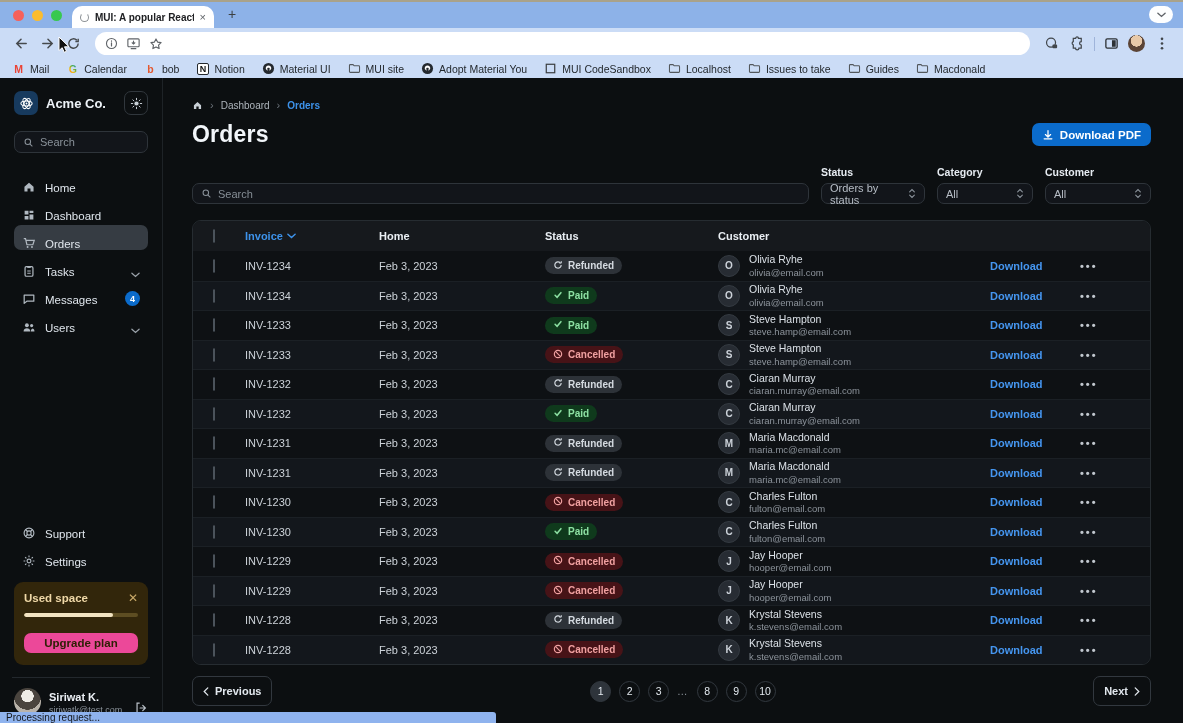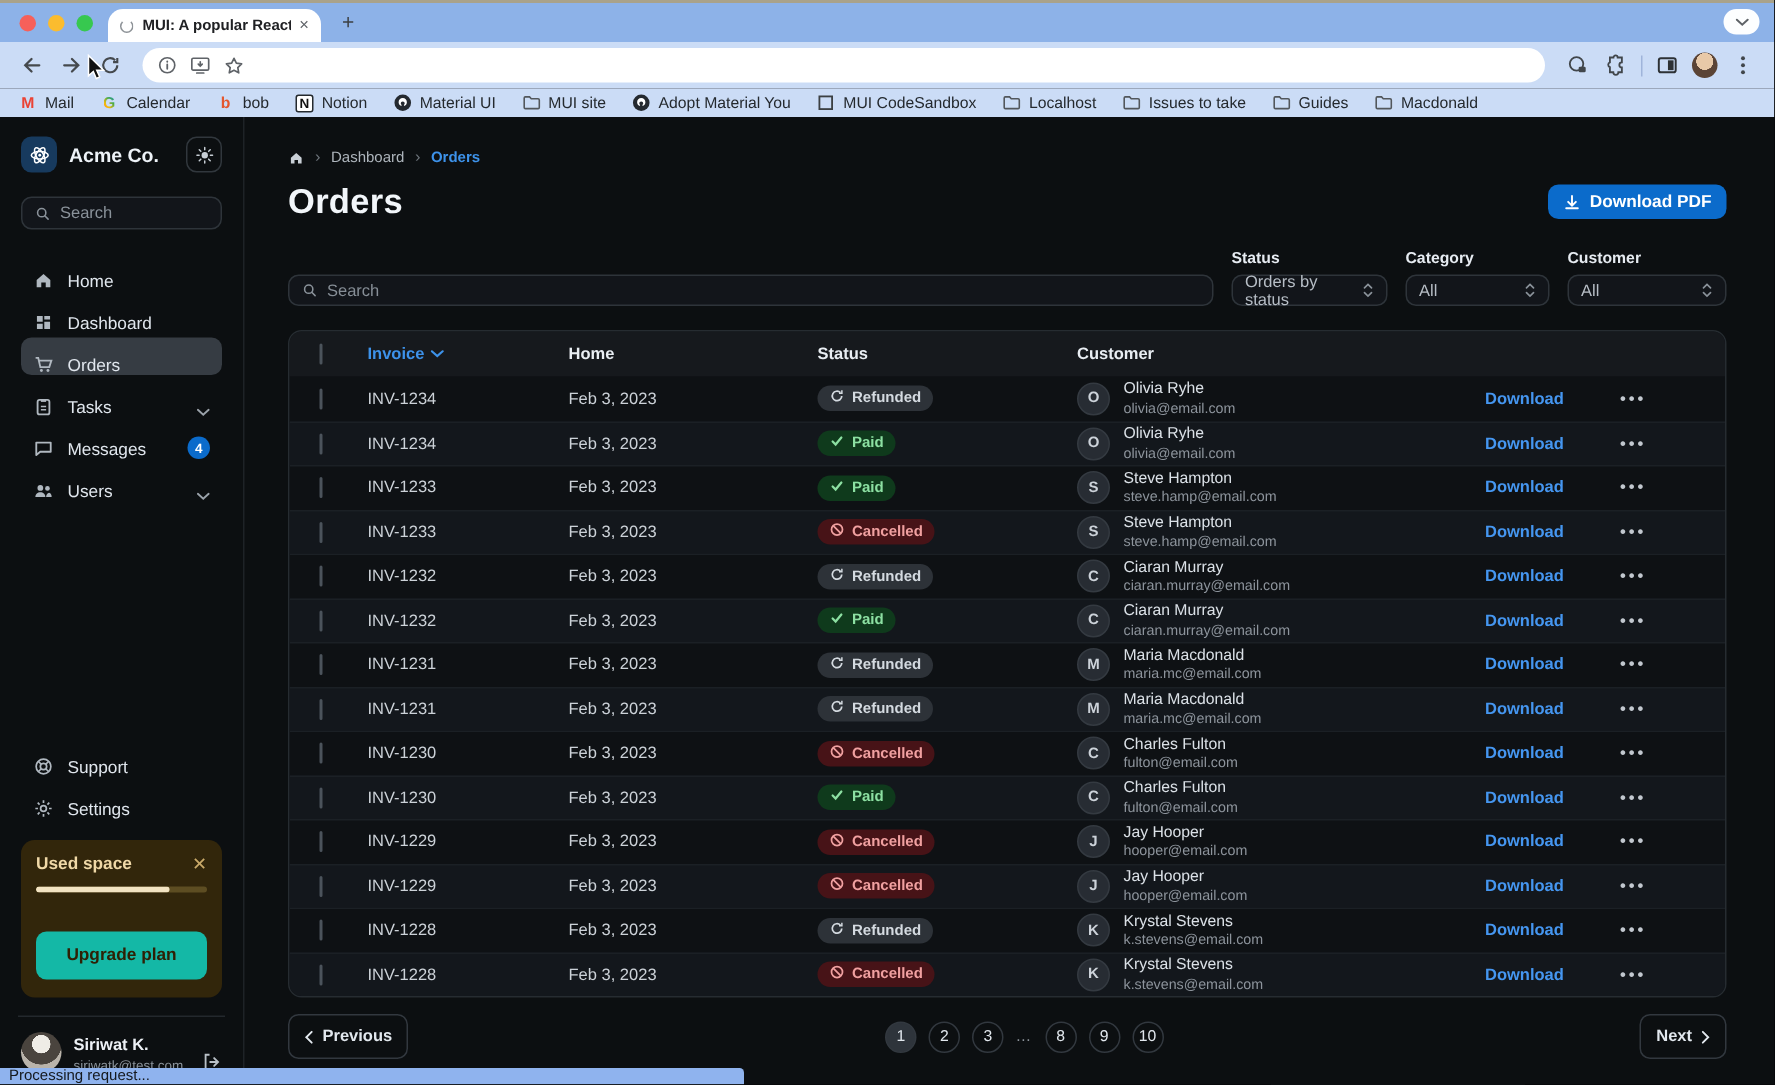--- a/index.html
+++ b/index.html
@@ -55,21 +55,21 @@
   .chev{color:#9aa2aa;display:flex}
   .chev svg{width:9px;height:6px}
   .side-spacer{flex:1}
   .usedcard{margin-top:14px;background:#32260b;border-radius:9px;padding:10px 10px 12px}
   .uc-head{display:flex;align-items:center;justify-content:space-between}
   .uc-title{font-size:11.5px;font-weight:700;color:#efd8a7}
   .uc-close{color:#c9a969;font-size:12px;line-height:1}
   .uc-body{margin-top:7px;font-size:10px;line-height:1.45;color:#cfb077}
   .uc-bar{margin-top:9px;height:4px;border-radius:2px;background:#5d4d22;overflow:hidden}
   .uc-fill{height:100%;background:#f2e3c2;border-radius:2px}
-  .uc-btn{margin-top:26px;height:32px;width:100%;border:none;border-radius:7px;background:#14b8a6;color:#2f2005;font-weight:700;font-size:11.5px;font-family:inherit}
+  .uc-btn{margin-top:16px;height:20px;width:100%;border:none;border-radius:7px;background:#ec4899;color:#2f2005;font-weight:700;font-size:11.5px;font-family:inherit}
   .side-divider{height:1px;background:#23282d;margin:12px -2px 0}
   .user{display:flex;align-items:flex-end;gap:8px;margin-top:10px}
   .user-avatar{width:27px;height:27px;border-radius:50%;flex:none;background:radial-gradient(circle at 50% 30%,#efece6 0 26%,#4a443e 27% 58%,#b9b3aa 59%)}
   .user-meta{flex:1;min-width:0}
   .user-name{font-size:11px;font-weight:700;color:#edf1f6;line-height:1.25}
   .user-email{font-size:9px;color:#8a929a;white-space:nowrap;overflow:hidden}
   .logout-btn{color:#b9c0c7;display:flex;flex:none}
   .logout-btn svg{width:14px;height:14px}
 
   

